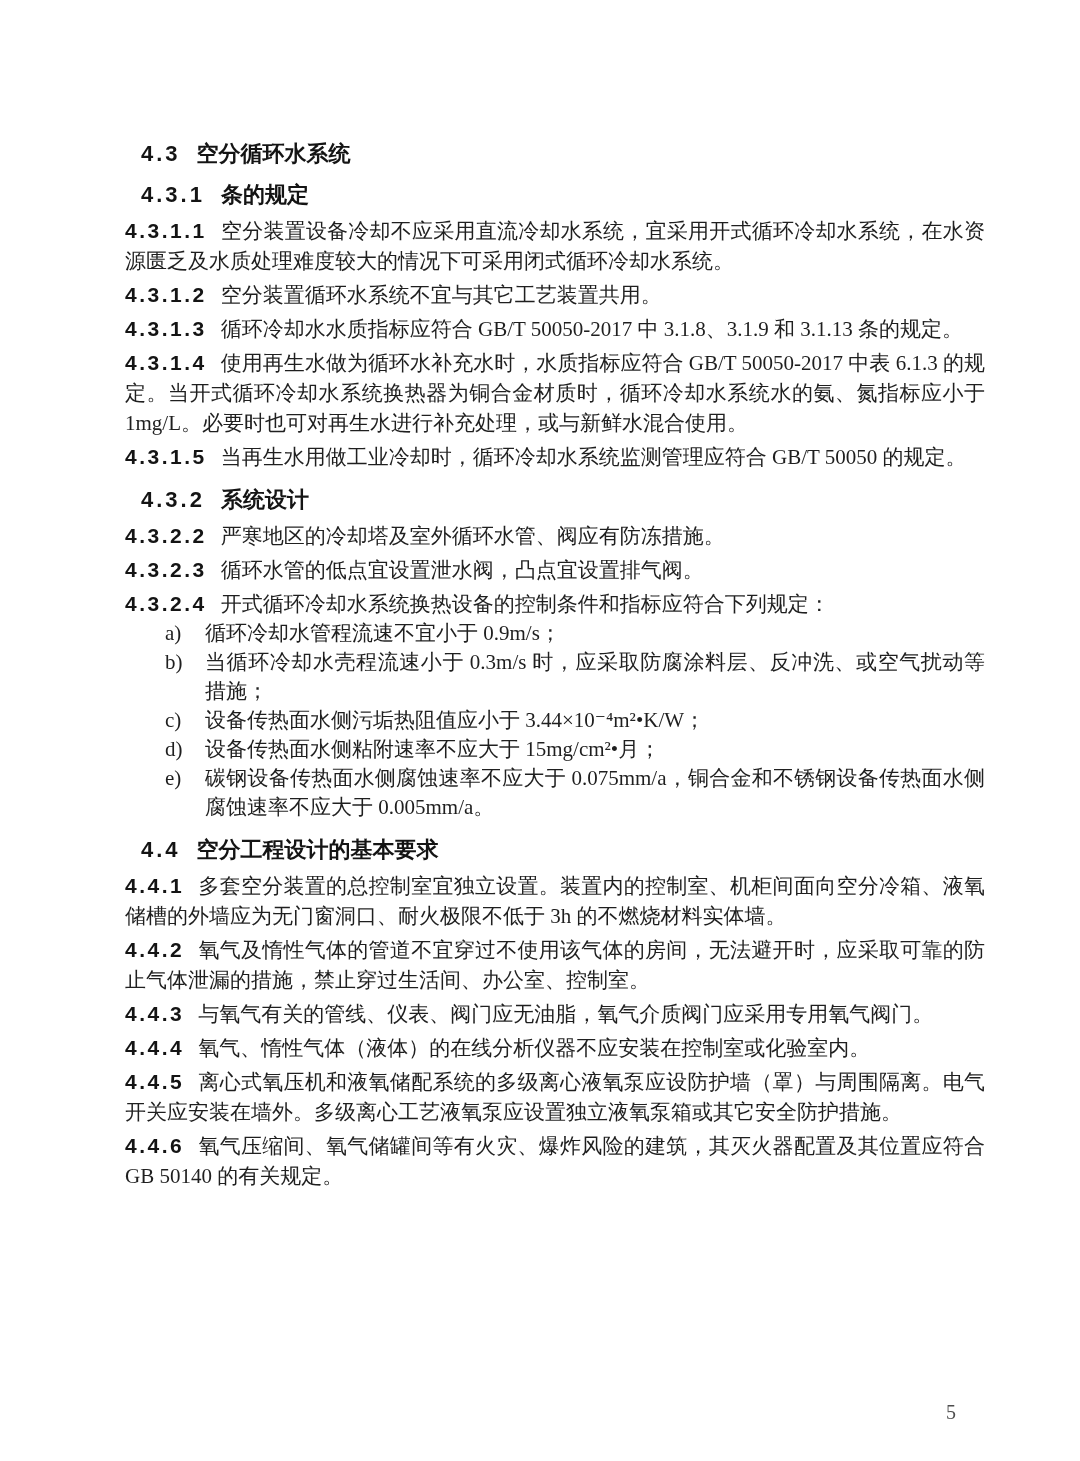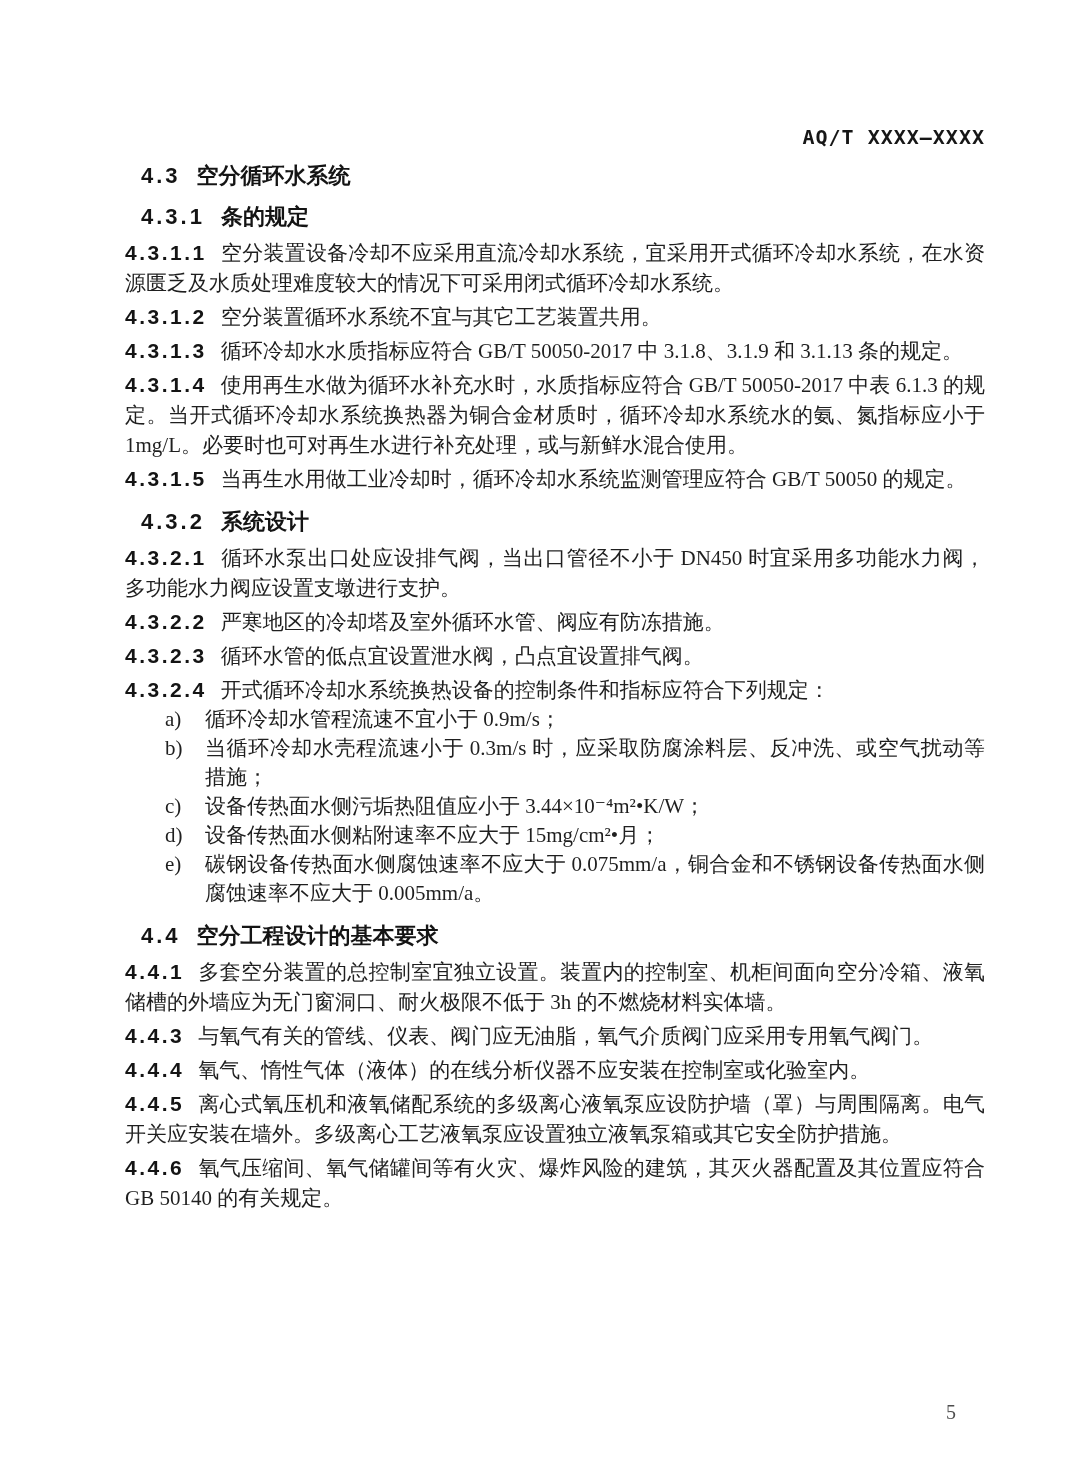--- a/index.html
+++ b/index.html
@@ -79,31 +79,29 @@
     line-height:24px;
     color:#4d4d4d;
     font-family:"Liberation Serif","DejaVu Serif",serif;
   }
 </style>
 </head>
 <body>
 
 <div class="page">
   <div class="content">
-    <div class="doc-header">AQ/T XXXX—XXXX</div>
     <div id="blocks">
         <div class="heading h2"><span class="num">4.3</span><span class="title">空分循环水系统</span></div>
         <div class="heading h3"><span class="num">4.3.1</span><span class="title">条的规定</span></div>
         <div class="clause"><span class="num">4.3.1.1</span><span class="ctext">空分装置设备冷却不应采用直流冷却水系统，宜采用开式循环冷却水系统，在水资源匮乏及水质处理难度较大的情况下可采用闭式循环冷却水系统。</span></div>
         <div class="clause"><span class="num">4.3.1.2</span><span class="ctext">空分装置循环水系统不宜与其它工艺装置共用。</span></div>
         <div class="clause"><span class="num">4.3.1.3</span><span class="ctext">循环冷却水水质指标应符合 GB/T 50050-2017 中 3.1.8、3.1.9 和 3.1.13 条的规定。</span></div>
         <div class="clause"><span class="num">4.3.1.4</span><span class="ctext">使用再生水做为循环水补充水时，水质指标应符合 GB/T 50050-2017 中表 6.1.3 的规定。当开式循环冷却水系统换热器为铜合金材质时，循环冷却水系统水的氨、氮指标应小于 1mg/L。必要时也可对再生水进行补充处理，或与新鲜水混合使用。</span></div>
         <div class="clause"><span class="num">4.3.1.5</span><span class="ctext">当再生水用做工业冷却时，循环冷却水系统监测管理应符合 GB/T 50050 的规定。</span></div>
         <div class="heading h3"><span class="num">4.3.2</span><span class="title">系统设计</span></div>
-        <div class="clause"><span class="num">4.3.2.1</span><span class="ctext">循环水泵出口处应设排气阀，当出口管径不小于 DN450 时宜采用多功能水力阀，多功能水力阀应设置支墩进行支护。</span></div>
         <div class="clause"><span class="num">4.3.2.2</span><span class="ctext">严寒地区的冷却塔及室外循环水管、阀应有防冻措施。</span></div>
         <div class="clause"><span class="num">4.3.2.3</span><span class="ctext">循环水管的低点宜设置泄水阀，凸点宜设置排气阀。</span></div>
         <div class="clause"><span class="num">4.3.2.4</span><span class="ctext">开式循环冷却水系统换热设备的控制条件和指标应符合下列规定：</span></div>
         <div class="list-item">
           <span class="label">a)</span>
           <span class="itext">循环冷却水管程流速不宜小于 0.9m/s；</span>
         </div>
         <div class="list-item">
           <span class="label">b)</span>
           <span class="itext">当循环冷却水壳程流速小于 0.3m/s 时，应采取防腐涂料层、反冲洗、或空气扰动等措施；</span>
@@ -115,20 +113,21 @@
         <div class="list-item">
           <span class="label">d)</span>
           <span class="itext">设备传热面水侧粘附速率不应大于 15mg/cm²•月；</span>
         </div>
         <div class="list-item">
           <span class="label">e)</span>
           <span class="itext">碳钢设备传热面水侧腐蚀速率不应大于 0.075mm/a，铜合金和不锈钢设备传热面水侧腐蚀速率不应大于 0.005mm/a。</span>
         </div>
         <div class="heading h2"><span class="num">4.4</span><span class="title">空分工程设计的基本要求</span></div>
         <div class="clause"><span class="num">4.4.1</span><span class="ctext">多套空分装置的总控制室宜独立设置。装置内的控制室、机柜间面向空分冷箱、液氧储槽的外墙应为无门窗洞口、耐火极限不低于 3h 的不燃烧材料实体墙。</span></div>
+        <div class="clause"><span class="num">4.4.2</span><span class="ctext">氧气及惰性气体的管道不宜穿过不使用该气体的房间，无法避开时，应采取可靠的防止气体泄漏的措施，禁止穿过生活间、办公室、控制室。</span></div>
         <div class="clause"><span class="num">4.4.3</span><span class="ctext">与氧气有关的管线、仪表、阀门应无油脂，氧气介质阀门应采用专用氧气阀门。</span></div>
         <div class="clause"><span class="num">4.4.4</span><span class="ctext">氧气、惰性气体（液体）的在线分析仪器不应安装在控制室或化验室内。</span></div>
         <div class="clause"><span class="num">4.4.5</span><span class="ctext">离心式氧压机和液氧储配系统的多级离心液氧泵应设防护墙（罩）与周围隔离。电气开关应安装在墙外。多级离心工艺液氧泵应设置独立液氧泵箱或其它安全防护措施。</span></div>
         <div class="clause"><span class="num">4.4.6</span><span class="ctext">氧气压缩间、氧气储罐间等有火灾、爆炸风险的建筑，其灭火器配置及其位置应符合 GB 50140 的有关规定。</span></div>
       </div>
   </div>
   <div class="page-number">5</div>
 </div>
 
 </body></html>

